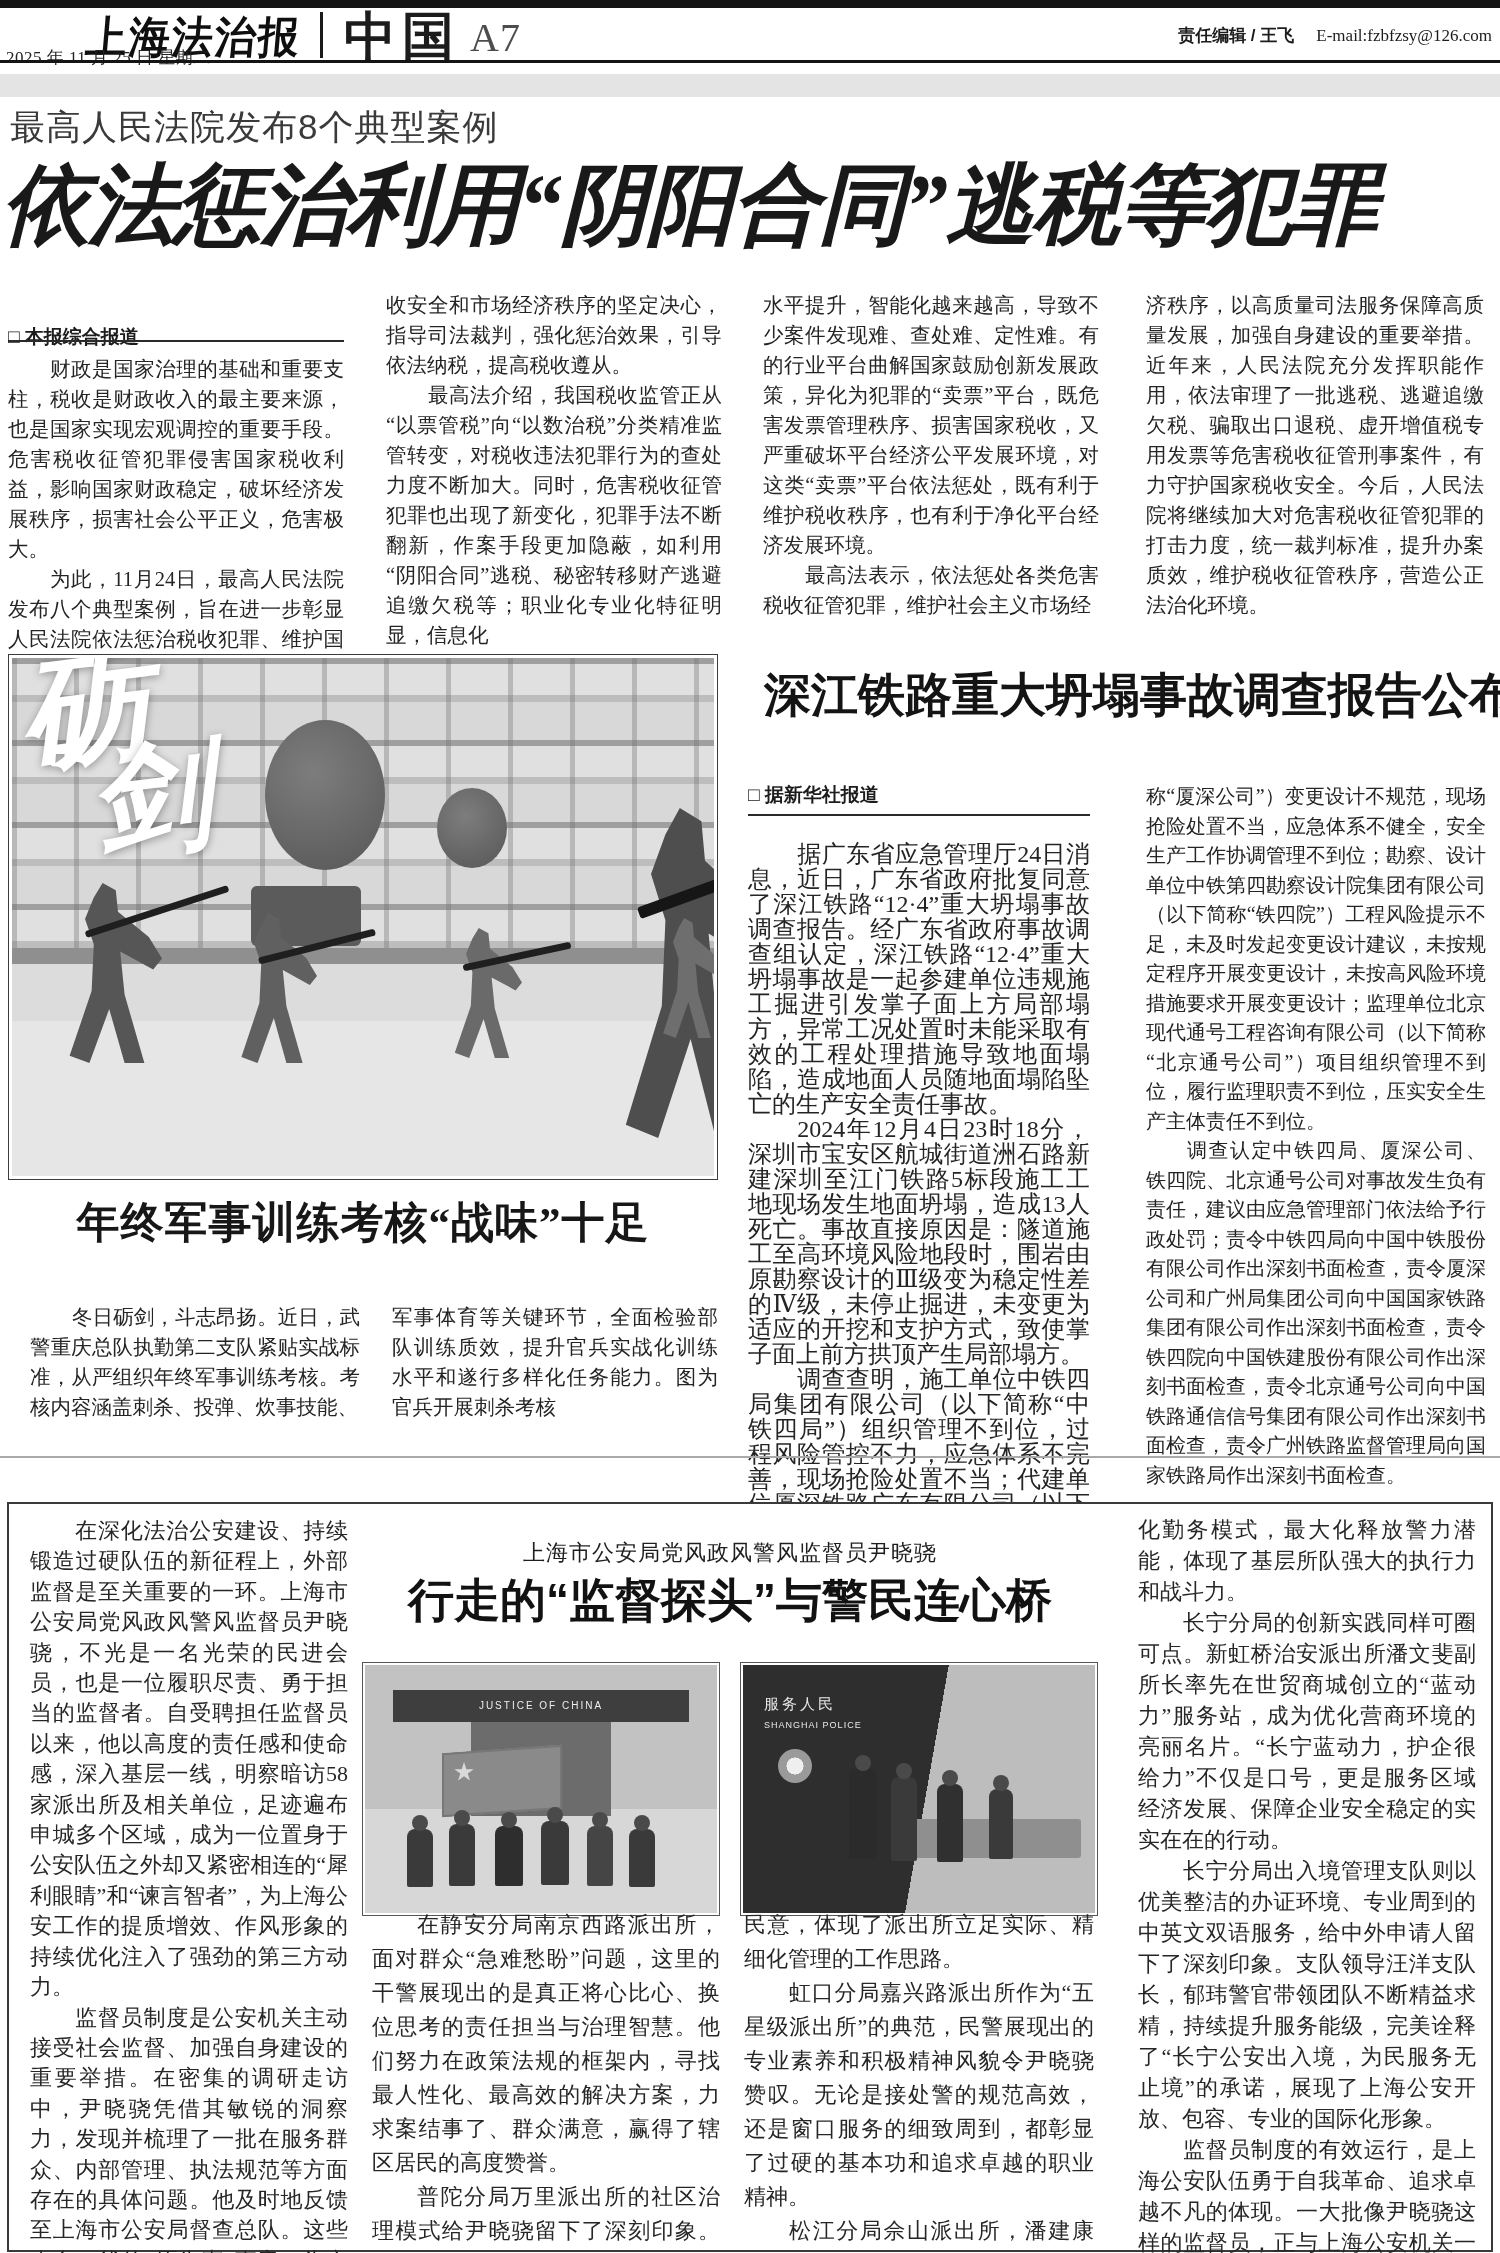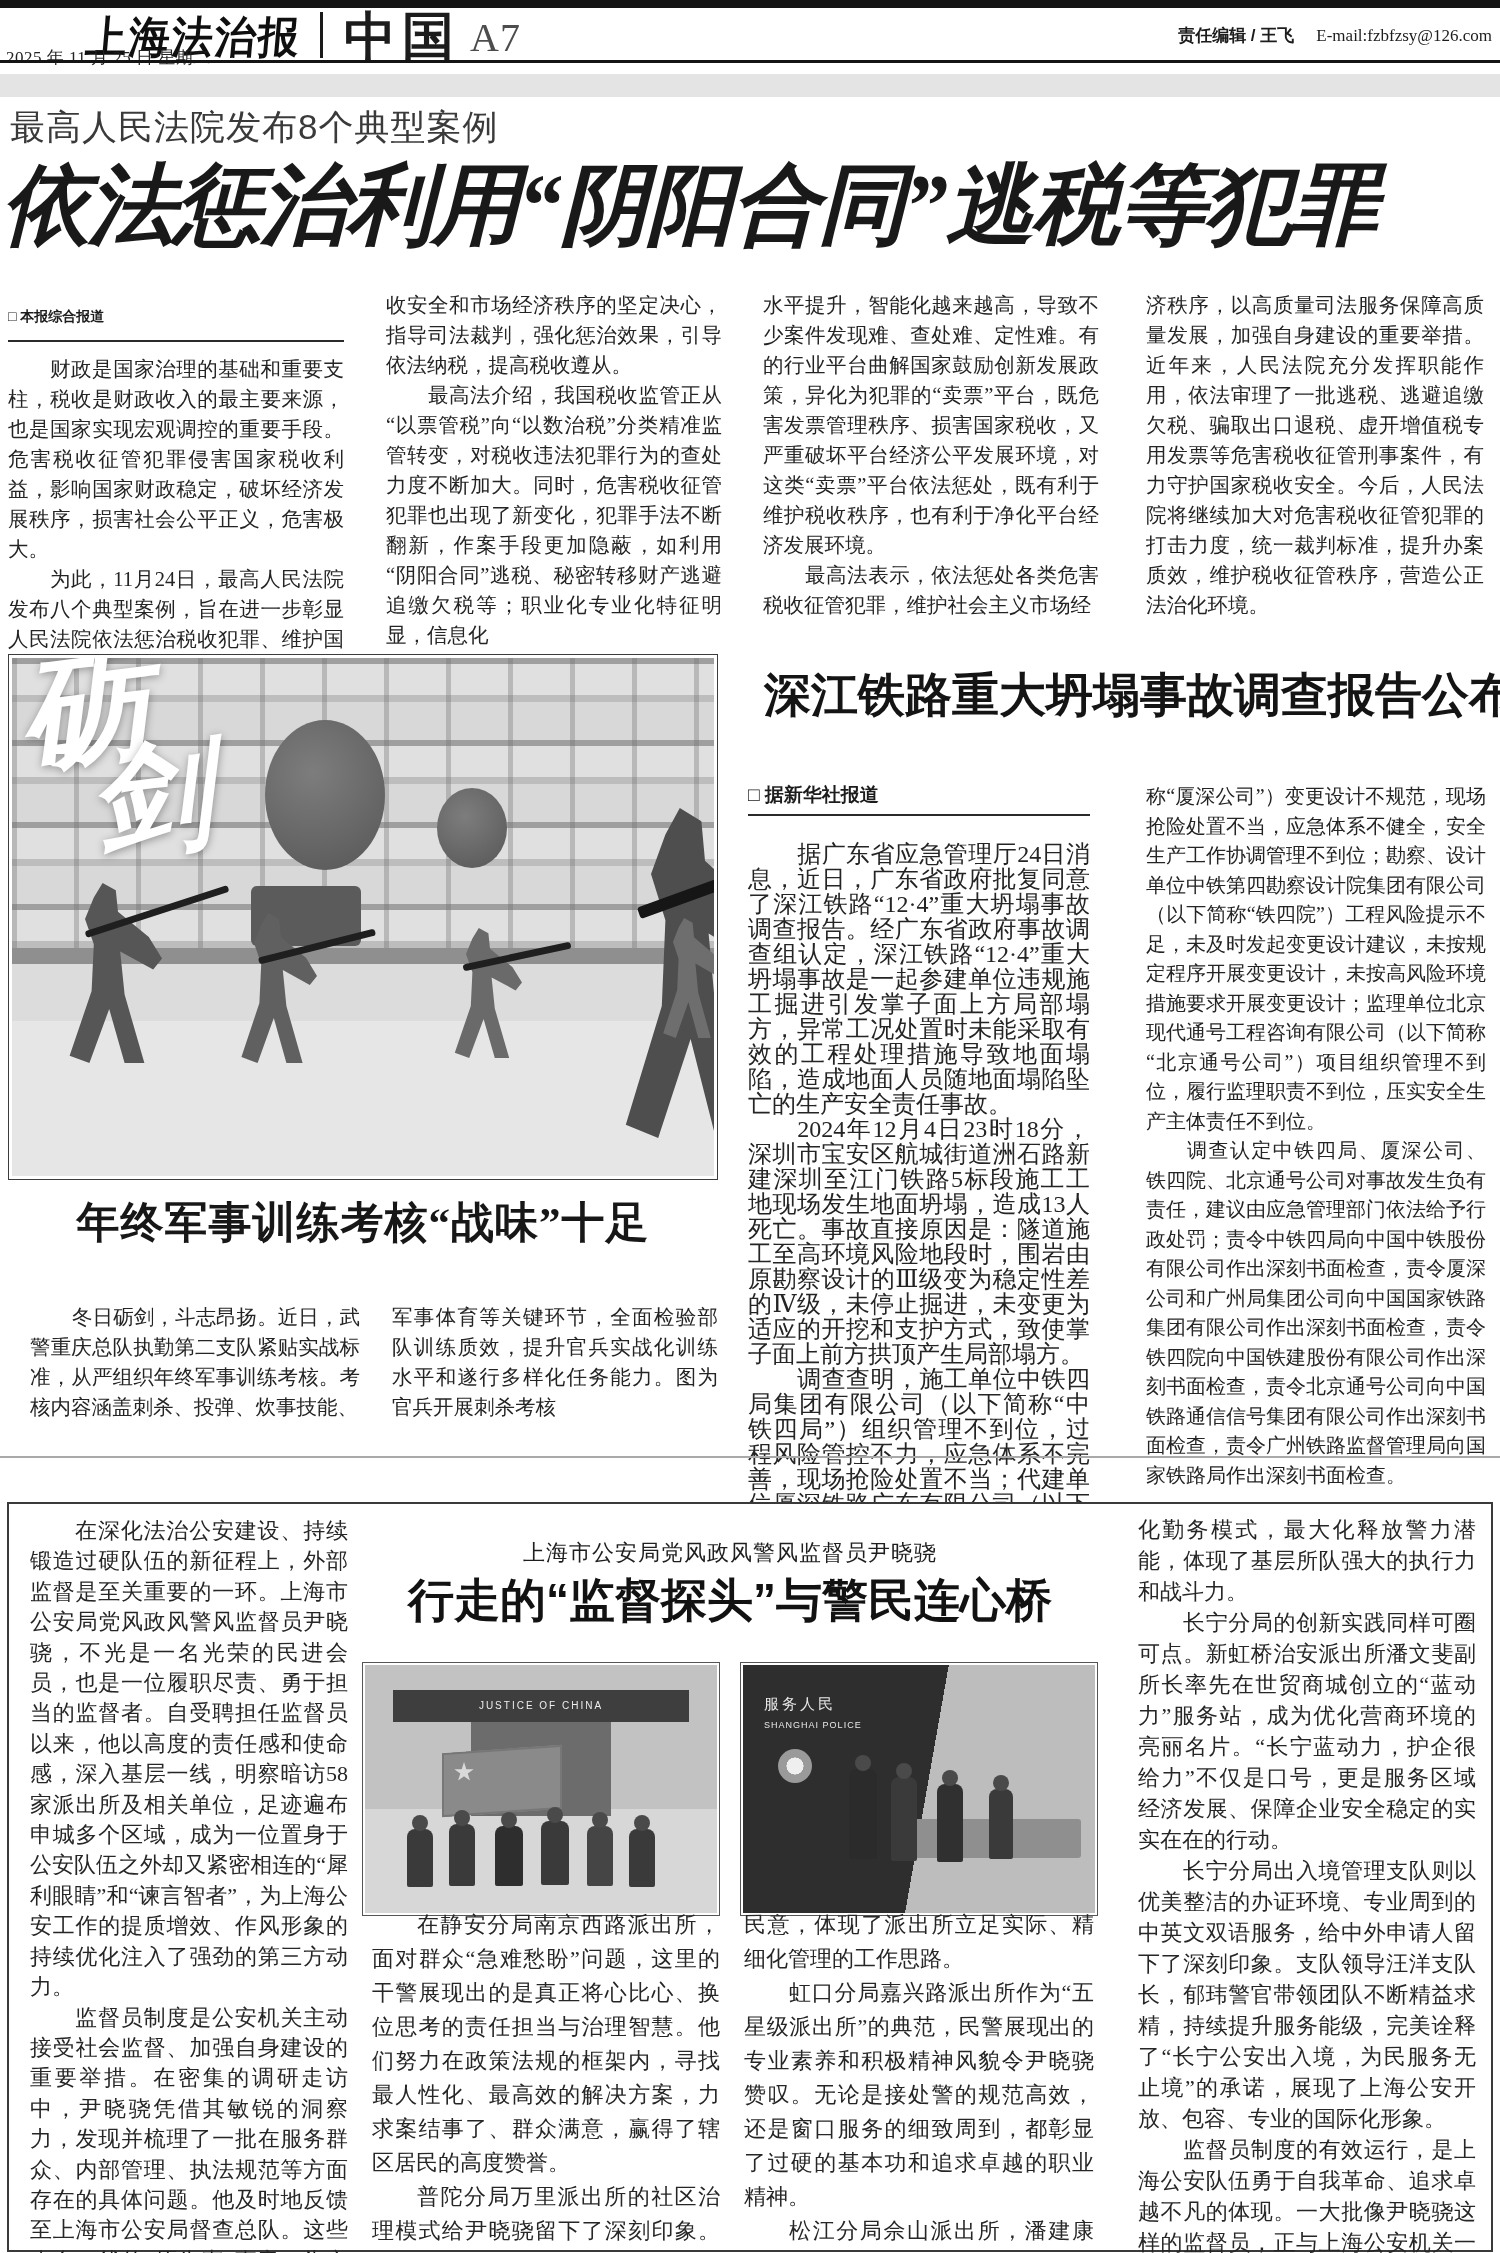--- a/index.html
+++ b/index.html
@@ -18,21 +18,21 @@
   #page-no{left:470px;top:14px;font-size:40px;color:#4d4d4d;letter-spacing:1px;}
   #editor-box{right:8px;top:24px;font-size:17px;white-space:nowrap;}
   #editor-box .ed{font-weight:700;font-family:"Liberation Sans","DejaVu Sans",sans-serif;margin-right:22px;}
   #hdr-rule{left:0;top:60px;width:1500px;height:3px;background:#141414;}
   #gray-band{left:0;top:74px;width:1500px;height:23px;background:#e4e4e4;}
 
   
   #lead-kicker{left:10px;top:104px;font-size:35px;color:#3a3a3a;letter-spacing:1px;}
   #lead-headline{left:2px;top:146px;width:1496px;font-size:88px;font-weight:900;
                  letter-spacing:-2px;white-space:nowrap;color:#191919;font-style:italic;}
-  #lead-byline{left:8px;top:308px;font-size:14px;font-weight:700;}
+  #lead-byline{left:8px;top:324px;font-size:19px;font-weight:700;}
   #lead-byline-rule{left:8px;top:340px;width:336px;height:2px;background:#2a2a2a;}
   .body-col{font-size:20.5px;line-height:30px;text-align:justify;color:#242424;}
   .body-col p{margin:0;text-indent:2.05em;}
   .cont p:first-child{text-indent:0;}
   #lead-col1{left:8px;top:354px;width:336px;}
   #lead-col2{left:386px;top:290px;width:336px;}
   #lead-col3{left:763px;top:290px;width:336px;}
   #lead-col4{left:1146px;top:290px;width:338px;}
 
   

